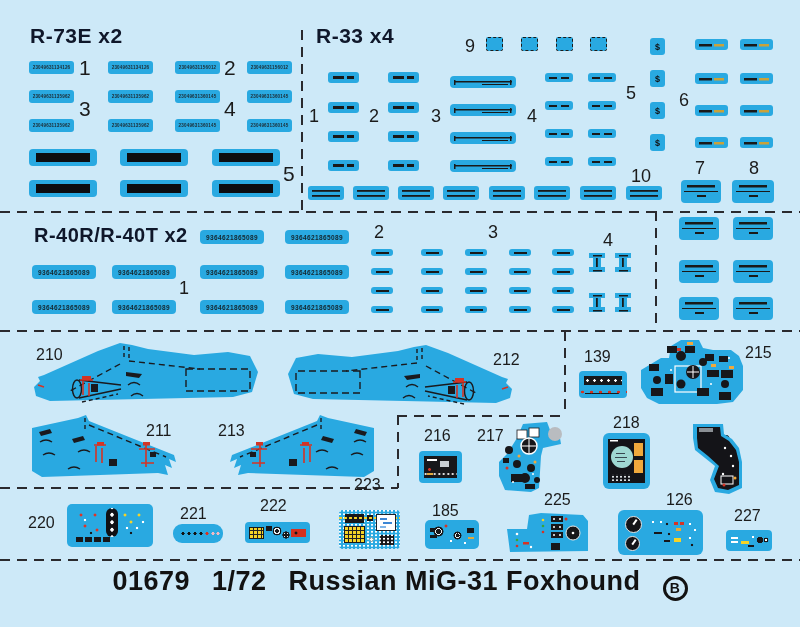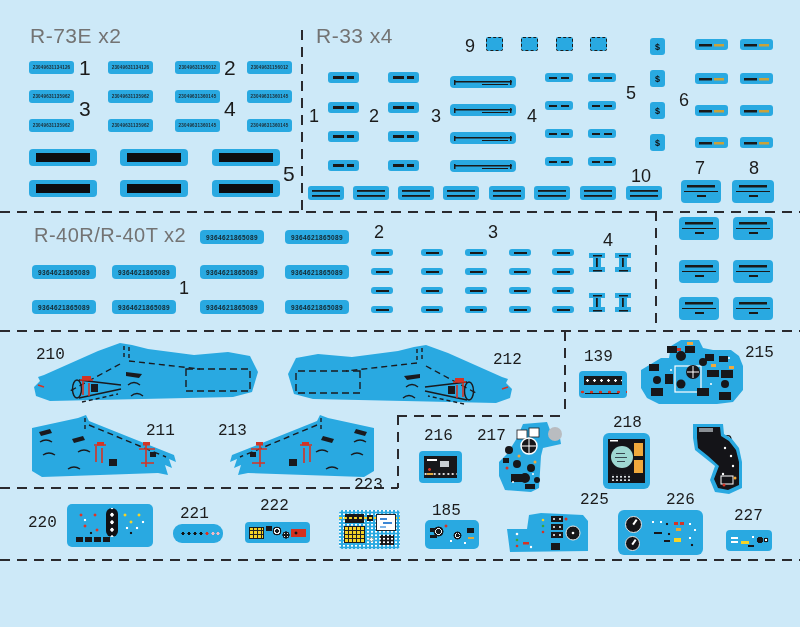--- a/index.html
+++ b/index.html
@@ -6,25 +6,25 @@
     --bg:#cde9f8;
     --decal:#29a9e1;
     --ink:#1a1a1e;
     --red:#d43425;
     --amber:#e0a93c;
   }
   *{margin:0;padding:0;box-sizing:border-box;}
   body{font-family:"Liberation Sans",sans-serif;background:#888;}
   .sheet{position:relative;width:800px;height:627px;background:var(--bg);overflow:hidden;}
   .abs{position:absolute;}
-  .stitle{position:absolute;font-weight:normal;font-size:21px;color:#737373;letter-spacing:.5px;}
+  .stitle{position:absolute;font-weight:bold;font-size:21px;color:#0f172a;letter-spacing:.5px;}
   .stitle.small{font-size:20px;}
   .num{position:absolute;font-size:18px;color:#1b1b1b;}
   .num-lg{position:absolute;font-size:21px;color:#1b1b1b;}
-  .plabel{position:absolute;font-size:16px;color:#1b1b1b;font-family:Liberation Mono, monospace;}
+  .plabel{position:absolute;font-size:16px;color:#1b1b1b;}
   .hdash{position:absolute;height:2px;background:repeating-linear-gradient(90deg,#2a2a2e 0 10px,transparent 10px 17px);}
   .vdash{position:absolute;width:2px;background:repeating-linear-gradient(180deg,#2a2a2e 0 10px,transparent 10px 17px);}
 
   
   .sr{position:absolute;width:45px;height:13px;border-radius:3px;background:var(--decal);
       display:flex;align-items:center;justify-content:center;
       font-size:4.5px;font-weight:bold;color:#1d2a31;letter-spacing:.2px;}
   .sr40{position:absolute;width:64px;height:14px;border-radius:4px;background:var(--decal);
       display:flex;align-items:center;justify-content:center;
       font-size:6.5px;font-weight:bold;color:#14262e;letter-spacing:.4px;}
@@ -540,27 +540,33 @@
     <div class="panel p222">
       <div class="kpad" style="left:4px;top:5px;width:15px;height:12px"></div>
     </div>
     <div class="plabel" style="left:354px;top:476px">223</div>
     <div class="panel p223">
       <div class="screen"></div>
       <div class="kpad" style="left:5px;top:16px;width:21px;height:17px"></div>
     </div>
     <div class="plabel" style="left:432px;top:502px">185</div>
     <div class="panel p224"></div>
-    <div class="plabel" style="left:580px;top:491px">225</div>
+    <div class="plabel" style="left:544px;top:491px">225</div>
     <svg class="abs" style="left:507px;top:513px" width="81" height="41">
         <use href="#panel-225"></use>
       </svg>
-    <div class="plabel" style="left:666px;top:491px">226</div>
+    <div class="plabel" style="left:666px;top:491px">126</div>
     <div class="panel p226">
       <div class="gauge" style="left:7px;top:6px;width:17px;height:17px"></div>
       <div class="gauge" style="left:7px;top:26px;width:15px;height:15px"></div>
     </div>
     <div class="plabel" style="left:734px;top:507px">227</div>
     <div class="panel p227"></div>
   </div>
 
+  <div class="footer">
+    <span>01679</span>
+    <span>1/72</span>
+    <span>Russian MiG-31 Foxhound</span>
+    <span class="badge">B</span>
+  </div>
 
 </div>
 
 </body></html>

